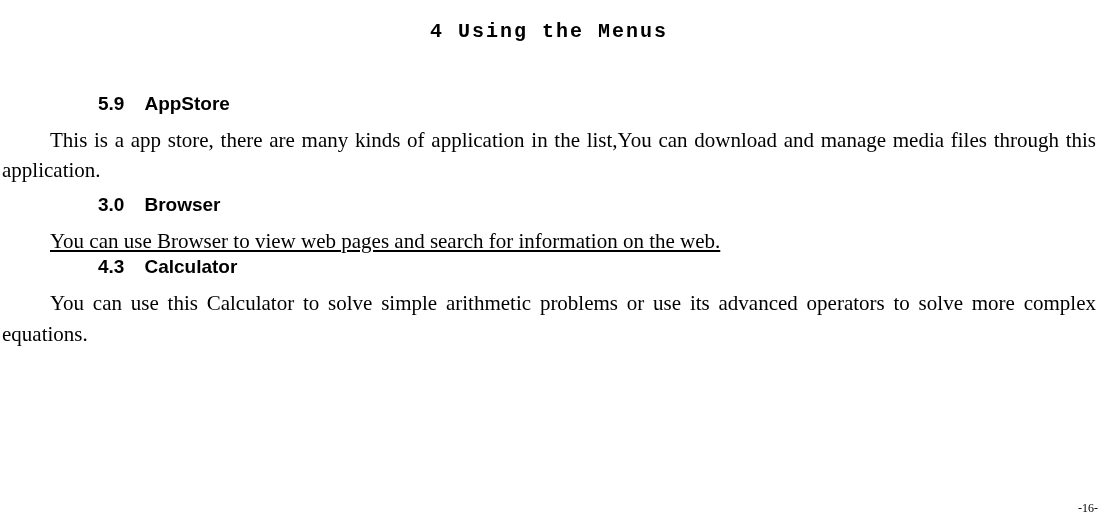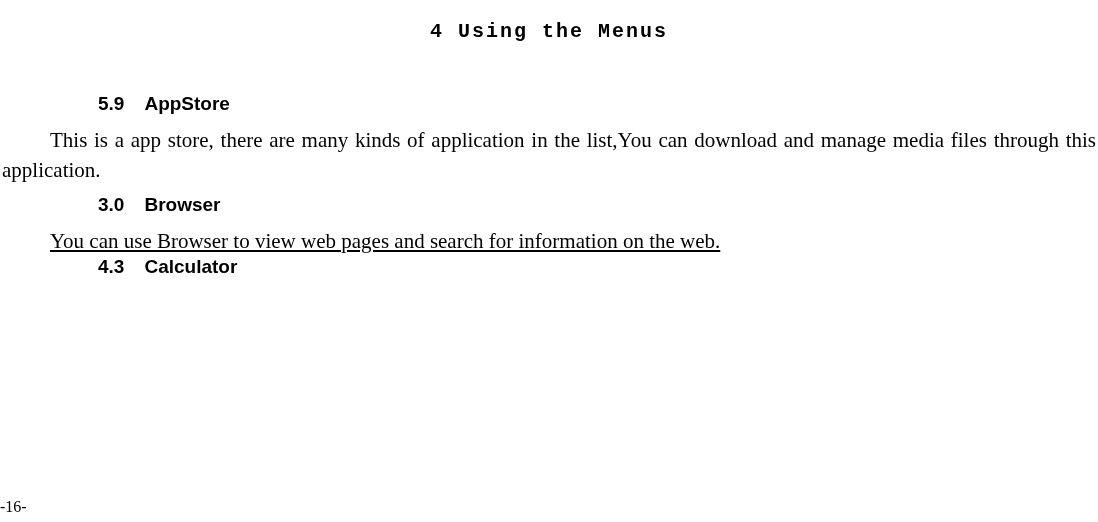--- a/index.html
+++ b/index.html
@@ -48,22 +48,22 @@
       margin-bottom: 8px;
     }
     .content {
       padding: 0 2px 0 2px;
     }
     .page-number {
       position: absolute;
       bottom: 6px;
       left: 0;
       right: 0;
-      text-align: left;
-      font-size: 16px;
+      text-align: right;
+      font-size: 12px;
     }
   </style>
 </head>
 <body>
 
 <div class="content">
   <h1 class="chapter-title">4 Using the Menus</h1>
 
   <div class="section-heading">
     <span class="section-number">5.9</span><span>AppStore</span>
@@ -71,15 +71,16 @@
   <p class="body-para">This is a app store, there are many kinds of application in the list,You can download and manage media files through this application.</p>
 
   <div class="section-heading">
     <span class="section-number">3.0</span><span>Browser</span>
   </div>
   <p class="body-para" style="margin-bottom:0;text-decoration:underline;">You can use Browser to view web pages and search for information on the web.</p>
 
   <div class="section-heading">
     <span class="section-number">4.3</span><span>Calculator</span>
   </div>
+  <p class="body-para" style="margin-bottom:0;">You can use this Calculator to solve simple arithmetic problems or use its advanced operators to solve more complex equations.</p>
 </div>
 
 <div class="page-number">-16-</div>
 
 </body></html>

